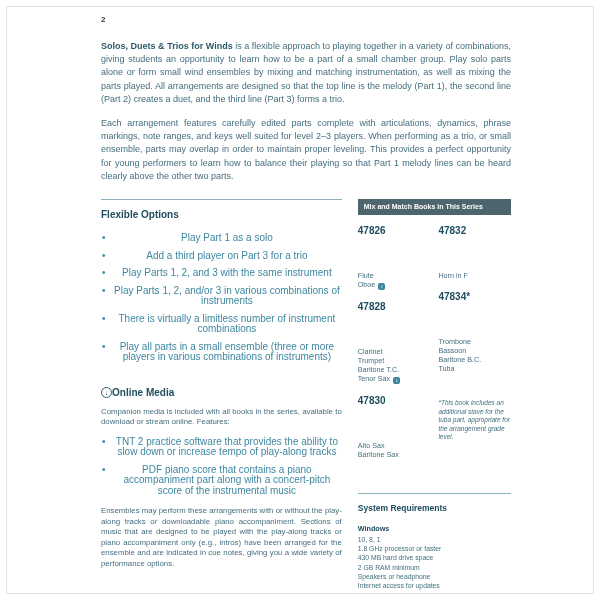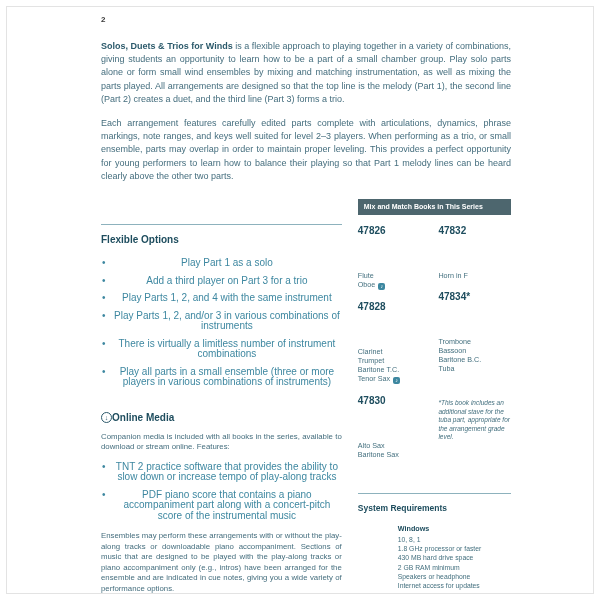--- a/index.html
+++ b/index.html
@@ -12,21 +12,21 @@
     position:absolute;inset:6px;background:#fff;border:1px solid #e3e3e3;
     box-sizing:border-box;padding:8px 82px 0 94px;overflow:hidden;
   }
   .pgnum{font-size:8px;font-weight:bold;color:#3a3a3a;margin:0 0 16px;}
   .intro{font-size:9px;line-height:13.2px;color:#456e7e;text-align:justify;margin:0 0 11px;}
   .intro .lead{font-weight:bold;color:#2c5a6b;}
   .columns{display:flex;gap:16px;margin-top:16px;}
   .col-left{width:242px;box-sizing:border-box;}
   .col-right{width:154px;box-sizing:border-box;}
 
-  .flex-options{border-top:1px solid #8db2bd;padding-top:9px;margin-top:25px;}
+  .flex-options{border-top:1px solid #8db2bd;padding-top:9px;}
   .sec-title{font-size:10px;color:#1e4d5e;margin:0 0 13px;font-weight:bold;}
   ul.dotlist{list-style:none;margin:0;padding:0;}
   ul.dotlist li{position:relative;padding-left:11px;font-size:10px;line-height:10.5px;color:#3d87a0;margin-bottom:7px;text-align:center;}
   ul.dotlist li::before{content:"\2022";position:absolute;left:1px;top:0;color:#3d87a0;}
 
   .online-media{margin-top:24px;}
   .om-head{display:flex;align-items:center;margin-bottom:9px;}
   .om-icon{width:11px;height:11px;border:1px solid #2c5a6b;border-radius:50%;color:#2c5a6b;
     font-size:7px;line-height:9px;text-align:center;box-sizing:border-box;font-weight:bold;flex:0 0 auto;}
   .om-title{font-size:10px;font-weight:bold;color:#1e4d5e;}
@@ -39,21 +39,21 @@
   .mm-entry{margin-bottom:12px;}
   .mm-code{font-size:10px;font-weight:bold;color:#1e4d5e;line-height:9px;margin-bottom:1px;}
   .mm-ins{font-size:7.2px;color:#44707f;line-height:9px;margin-top:36px;}
   .pre{white-space:pre-line;}
   .media-icon{display:inline-block;width:7px;height:7px;background:#3d87a0;color:#fff;border-radius:2px;
     font-size:5.5px;line-height:7px;text-align:center;margin-left:3px;vertical-align:-1px;}
   .mm-footnote{font-size:6.5px;font-style:italic;color:#44707f;line-height:8.5px;margin-top:26px;}
 
   .sys-req{border-top:1px solid #8db2bd;margin-top:22px;padding-top:9px;}
   .sr-title{font-size:8.5px;font-weight:bold;color:#1e4d5e;margin:0 0 11px;}
-  .sr-group{margin-bottom:11px;margin-left:40px;}
+  .sr-group{margin-bottom:11px;}
   .sr-os{font-size:7.2px;font-weight:bold;color:#1e4d5e;line-height:10px;margin-bottom:1px;}
   .sr-lines{font-size:6.8px;color:#44707f;line-height:9.2px;white-space:pre-line;}
 </style>
 </head>
 <body>
 
 <div class="sheet">
 
   <div class="pgnum">2</div>
 
@@ -63,21 +63,21 @@
 
   <div class="columns">
 
     <div class="col-left">
 
       <section class="flex-options">
         <h2 class="sec-title">Flexible Options</h2>
         <ul class="dotlist">
           <li>Play Part 1 as a solo</li>
           <li>Add a third player on Part 3 for a trio</li>
-          <li>Play Parts 1, 2, and 4 with the same instrument</li>
+          <li>Play Parts 1, 2, and 3 with the same instrument</li>
           <li>Play Parts 1, 2, and/or 3 in various combinations of instruments</li>
           <li>There is virtually a limitless number of instrument combinations</li>
           <li>Play all parts in a small ensemble (three or more players in various combinations of instruments)</li>
         </ul>
       </section>
 
       <section class="online-media">
         <div class="om-head">
           <span class="om-icon">↓</span>
           <span class="om-title">Online Media</span>

